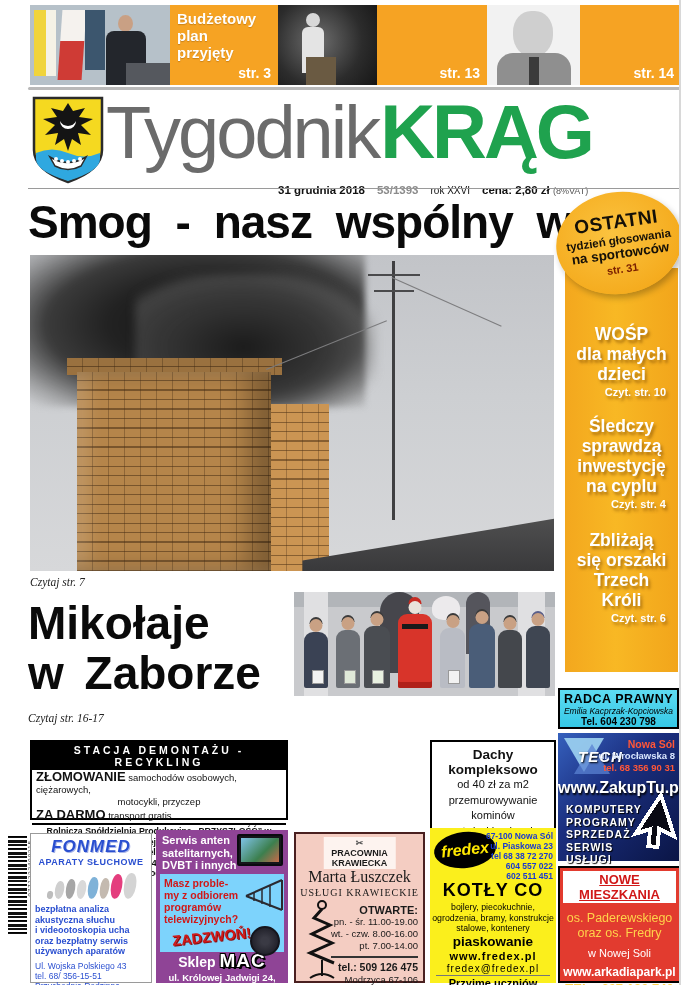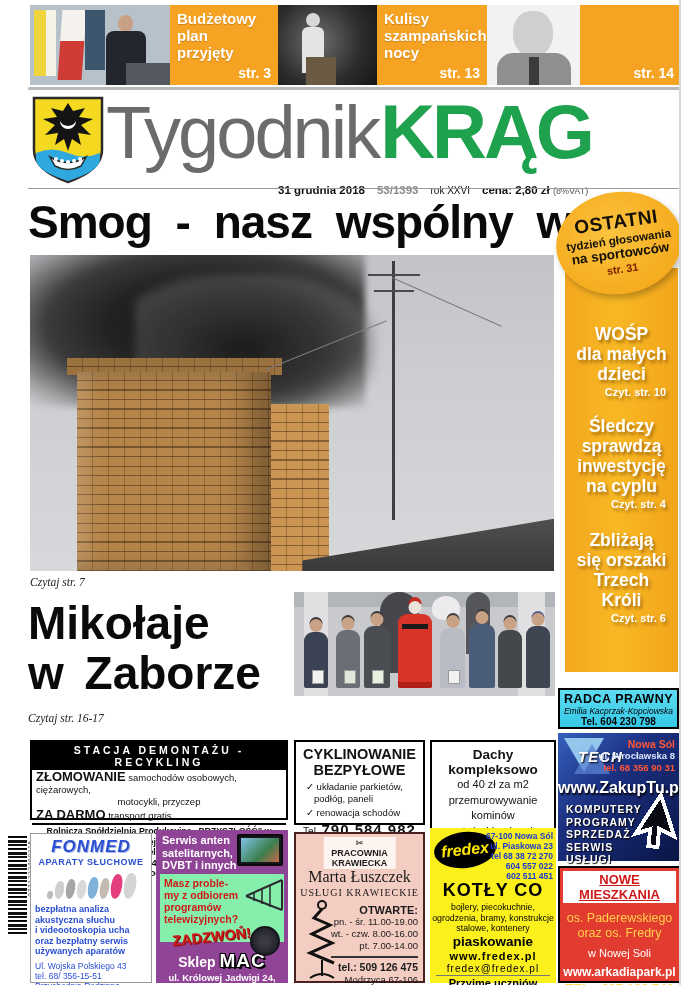--- a/index.html
+++ b/index.html
@@ -146,21 +146,21 @@
   .barcode { background:repeating-linear-gradient(180deg,#111 0 2px,#fff 2px 4px),
       repeating-linear-gradient(180deg,#111 0 1px,transparent 1px 6px); background-blend-mode:multiply; }
   .bcnum { font-size:6px; color:#333; writing-mode:vertical-rl; transform:rotate(180deg); letter-spacing:1px; }
 
   
   #ad-mac { background:#8F4496; color:#fff; }
   #ad-mac .top { font-weight:bold; font-size:11px; line-height:12.5px; padding:4px 0 0 6px; }
   .tvico { position:absolute; right:5px; top:4px; width:46px; height:32px; background:#15151a;
     border:2px solid #0a0a0f; border-radius:2px; }
   .tvico::after { content:""; position:absolute; inset:2px; background:linear-gradient(135deg,#7fc3e8,#3c7f4e 60%,#c86a4a); }
-  .ybox { position:absolute; left:4px; right:4px; top:44px; height:68px; background:#86efac; color:#D01818; }
+  .ybox { position:absolute; left:4px; right:4px; top:44px; height:78px; background:#7dd3fc; color:#D01818; }
   .ybox .q { font-weight:bold; font-size:10.5px; line-height:12px; padding:3px 0 0 4px; }
   .ybox .cta { font-weight:bold; font-size:14.5px; transform:rotate(-6deg); margin:2px 0 0 12px;
     text-shadow:1px 1px 0 #8a0f0f; }
   .antico { position:absolute; right:2px; top:40px; }
   .dish { position:absolute; right:8px; top:96px; width:30px; height:30px; border-radius:50%;
     background:radial-gradient(circle,#3a3a44 20%,#23232c 70%); border:2px solid #15151c; }
   #ad-mac .shop { text-align:center; margin-top:78px; font-size:14px; font-weight:bold; }
   #ad-mac .shop .mac { font-size:19px; letter-spacing:1px; color:#fff;
     text-shadow:-1px -1px 0 #000, 1px -1px 0 #000, -1px 1px 0 #000, 1px 1px 0 #000, 2px 2px 0 #000; }
   #ad-mac .adr { text-align:center; font-weight:bold; font-size:9.5px; line-height:11px; }
@@ -230,23 +230,20 @@
 plan
 przyjęty</div>
     <div class="p">str. 3</div>
   </div>
   <div class="abs tphoto photo" style="left:278px; width:99px; background:radial-gradient(circle at 40% 45%, #6e6e6e 0%, #2c2c2c 60%, #161616 100%);">
     <div class="abs" style="left:28px; top:8px; width:14px; height:14px; border-radius:50%; background:#d8d8d8;"></div>
     <div class="abs" style="left:24px; top:22px; width:22px; height:46px; background:#e4e4e4; border-radius:6px 6px 0 0;"></div>
     <div class="abs" style="left:28px; top:52px; width:30px; height:28px; background:#6a5a42;"></div>
   </div>
   <div class="abs obox" style="left:377px; width:110px;">
-    <div class="t ml">Kulisy
-szampańskich
-nocy</div>
     <div class="p">str. 13</div>
   </div>
   <div class="abs tphoto photo" style="left:487px; width:93px; background:#f2f2f2;">
     <div class="abs" style="left:26px; top:6px; width:40px; height:46px; border-radius:45% 45% 48% 48%; background:#cfcfcf;"></div>
     <div class="abs" style="left:10px; top:48px; width:74px; height:32px; border-radius:16px 16px 0 0; background:#8f8f8f;"></div>
     <div class="abs" style="left:42px; top:52px; width:10px; height:28px; background:#3b3b3b;"></div>
   </div>
   <div class="abs obox" style="left:580px; width:101px;">
     <div class="p">str. 14</div>
   </div>
@@ -383,28 +380,20 @@
     <div class="row"><b class="big">ZŁOMOWANIE</b> <span>samochodów osobowych, ciężarowych,</span></div>
     <div class="row" style="text-align:center;">motocykli, przyczep</div>
     <div class="row"><b class="big">ZA DARMO</b> <span>transport gratis</span></div>
     <div class="ft">
       <div>Rolnicza Spółdzielnia Produkcyjna „PRZYSZŁOŚĆ” w Rejowie</div>
       <div>67-124 Nowe Miasteczko; tel. 068/ 388-83-62; kom. 666 946 495</div>
       <div>pn.-pt. w godz. 7.00-15.00</div>
     </div>
   </div>
 
-  <div class="abs ad bordered" id="ad-cyk" style="left:294px; top:740px; width:131px; height:85px;">
-    <div class="ti ml">CYKLINOWANIE
-BEZPYŁOWE</div>
-    <div class="it pw">✓ układanie parkietów,
-   podłóg, paneli</div>
-    <div class="it">✓ renowacja schodów</div>
-    <div class="ph"><span>Tel.</span> <b>790 584 982</b></div>
-  </div>
 
   <div class="abs ad bordered" id="ad-dach" style="left:430px; top:740px; width:126px; height:90px;">
     <div class="ti">Dachy kompleksowo</div>
     <div class="ln">od 40 zł za m2</div>
     <div class="ln">przemurowywanie kominów</div>
     <div class="ln">montaż okien i rynien</div>
     <div class="ph">tel. 608 411 427</div>
   </div>
 
   <div class="abs ad" id="ad-xtech" style="left:558px; top:733px; width:123px; height:128px;">

